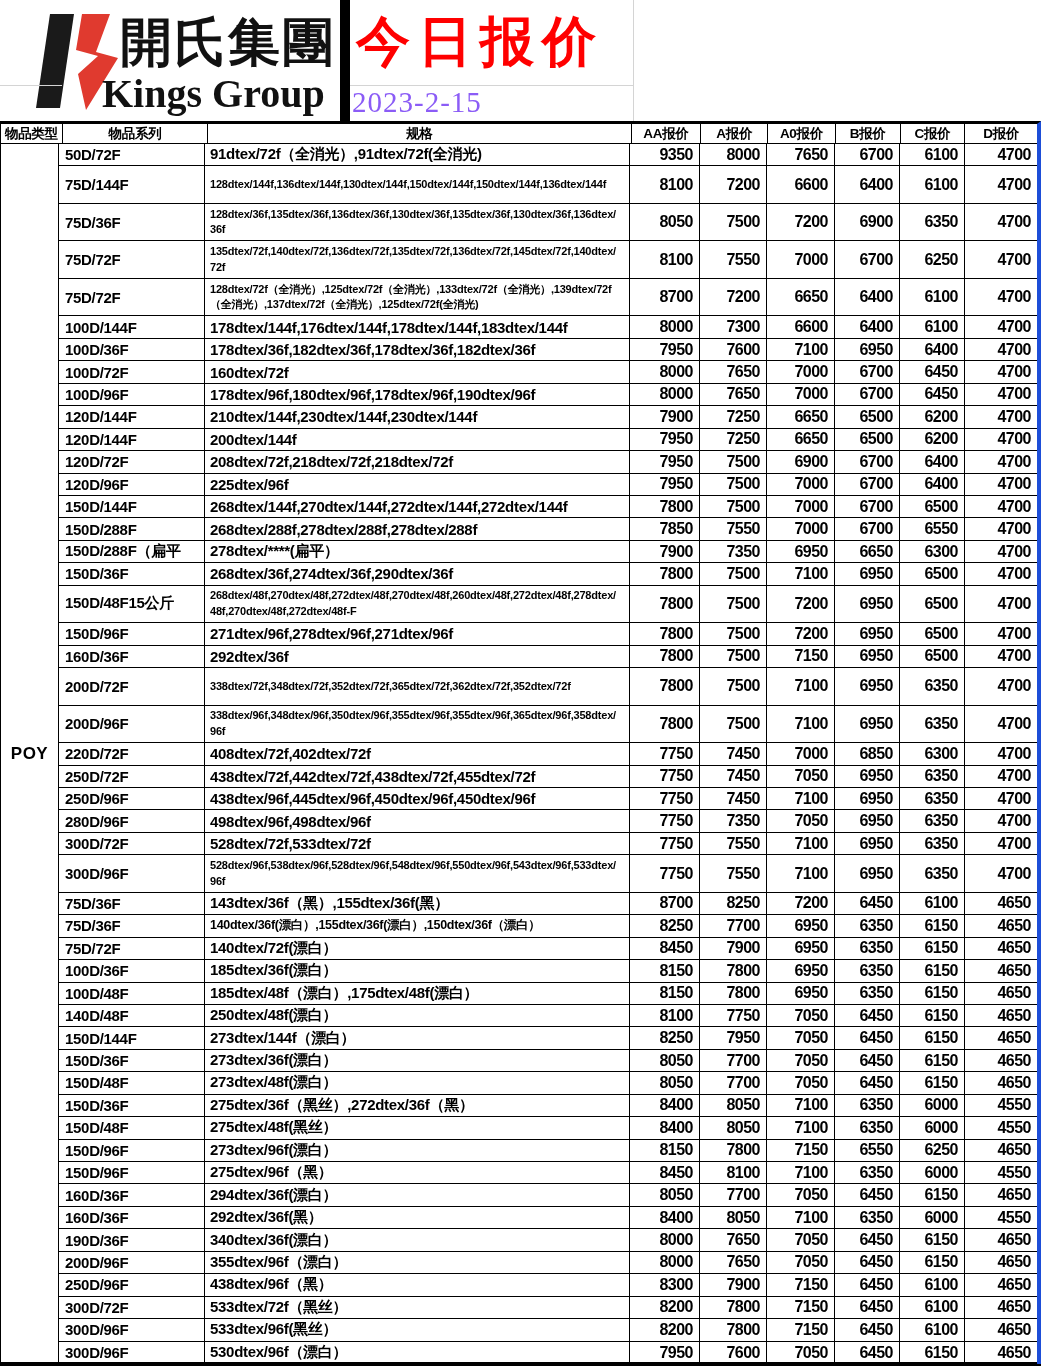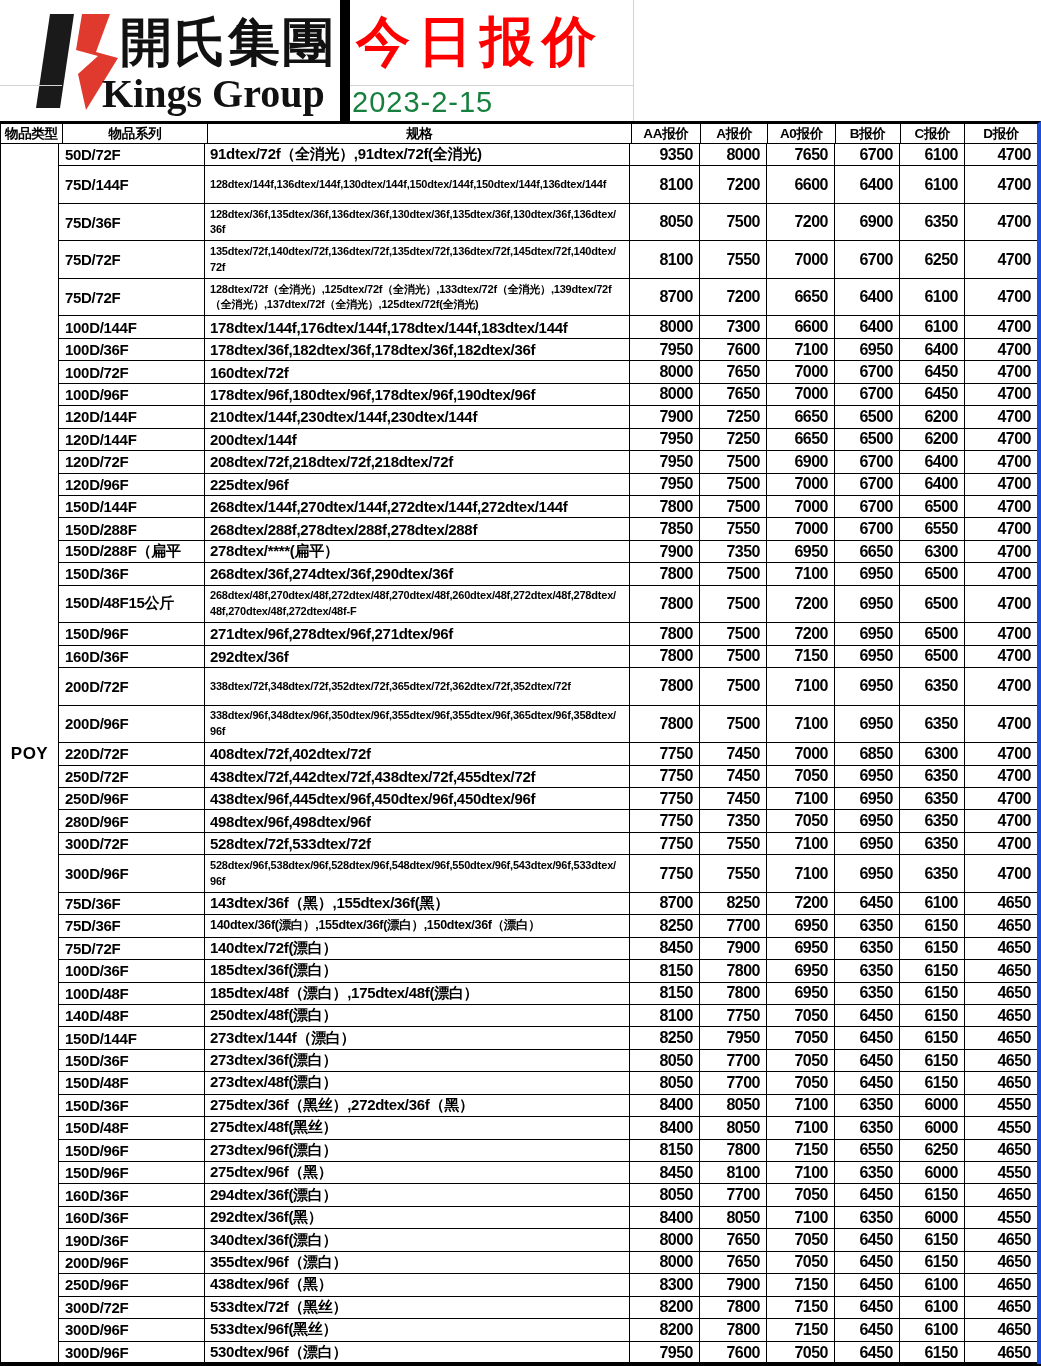--- a/index.html
+++ b/index.html
@@ -14,21 +14,21 @@
   .gridline-h1 { position:absolute; left:0; top:85px; width:62px; height:1px; background:#d4d4d4; }
   .gridline-h2 { position:absolute; left:350px; top:85px; width:283px; height:1px; background:#d4d4d4; }
   .divider-bar { position:absolute; left:340px; top:0; width:10px; height:121px; background:#000; }
 
   .logo { position:absolute; left:22px; top:8px; width:310px; height:108px; }
   .logo-mark { position:absolute; left:4px; top:4px; width:100px; height:100px; }
   .logo-cn { position:absolute; left:98px; top:0px; width:225px; font-family:"Liberation Serif", serif; font-weight:bold; font-size:52px; letter-spacing:2px; white-space:nowrap; color:#111; }
   .logo-en { position:absolute; left:80px; top:62px; width:240px; font-family:"Liberation Serif", serif; font-weight:bold; font-size:40px; letter-spacing:0px; white-space:nowrap; color:#111; }
 
   .title { position:absolute; left:356px; top:6px; font-family:"Liberation Serif", serif; font-weight:bold; font-size:54px; letter-spacing:8px; color:#ff0000; white-space:nowrap; }
-  .date  { position:absolute; left:352px; top:86px; font-family:Liberation Sans, sans-serif; font-weight:normal; font-size:29px; letter-spacing:1px; color:#15803d; white-space:nowrap; }
+  .date  { position:absolute; left:352px; top:86px; font-family:Liberation Serif, serif; font-weight:normal; font-size:29px; letter-spacing:1px; color:#8b5cf6; white-space:nowrap; }
 
   
   .grid { position:absolute; top:121px; left:0; width:1041px; border-top:3px solid #000; border-left:1px solid #000; border-right:4px solid #1d4ed8; font-weight:bold; }
   .hdr { display:flex; height:20px; border-bottom:1px solid #000; }
   .hdr > div { border-right:1px solid #000; display:flex; align-items:center; justify-content:center; font-size:13.5px; letter-spacing:-0.3px; overflow:hidden; }
   .hdr > div:last-child { border-right:none; }
 
   .c-type   { width:62px; }
   .c-series { width:146px; }
   .c-spec   { width:425px; }

